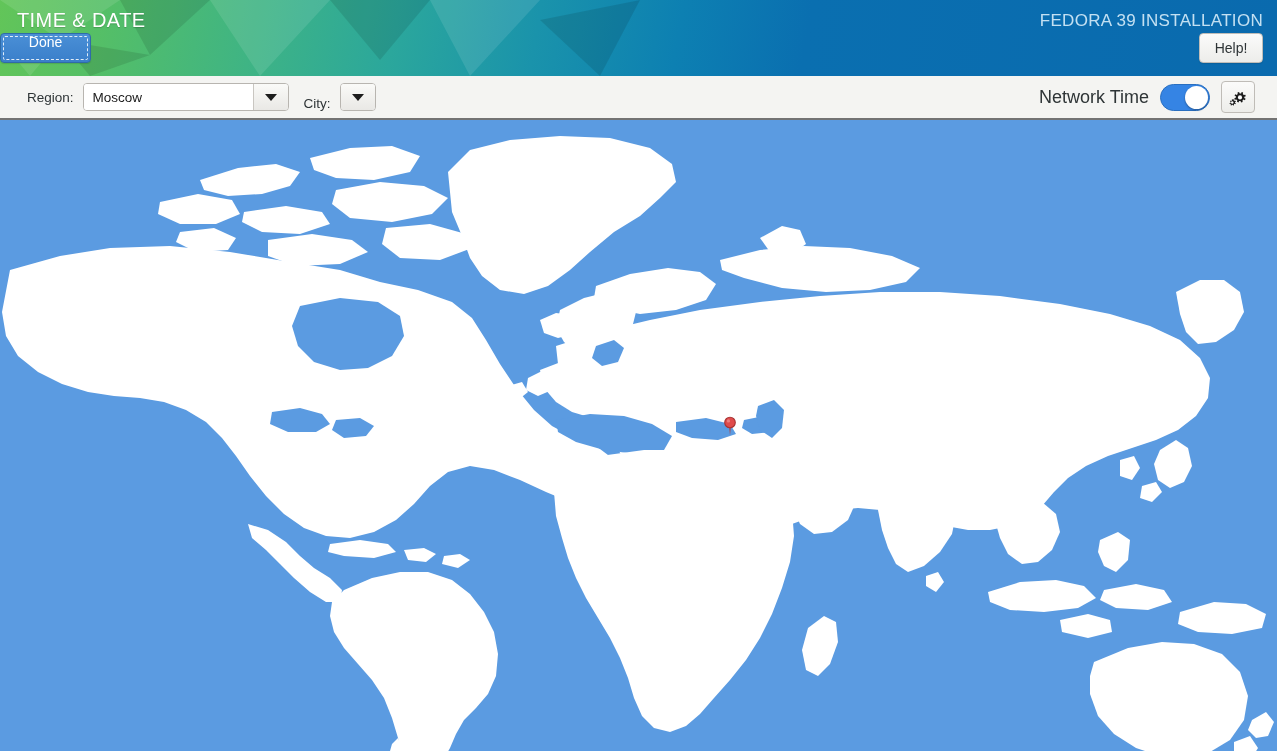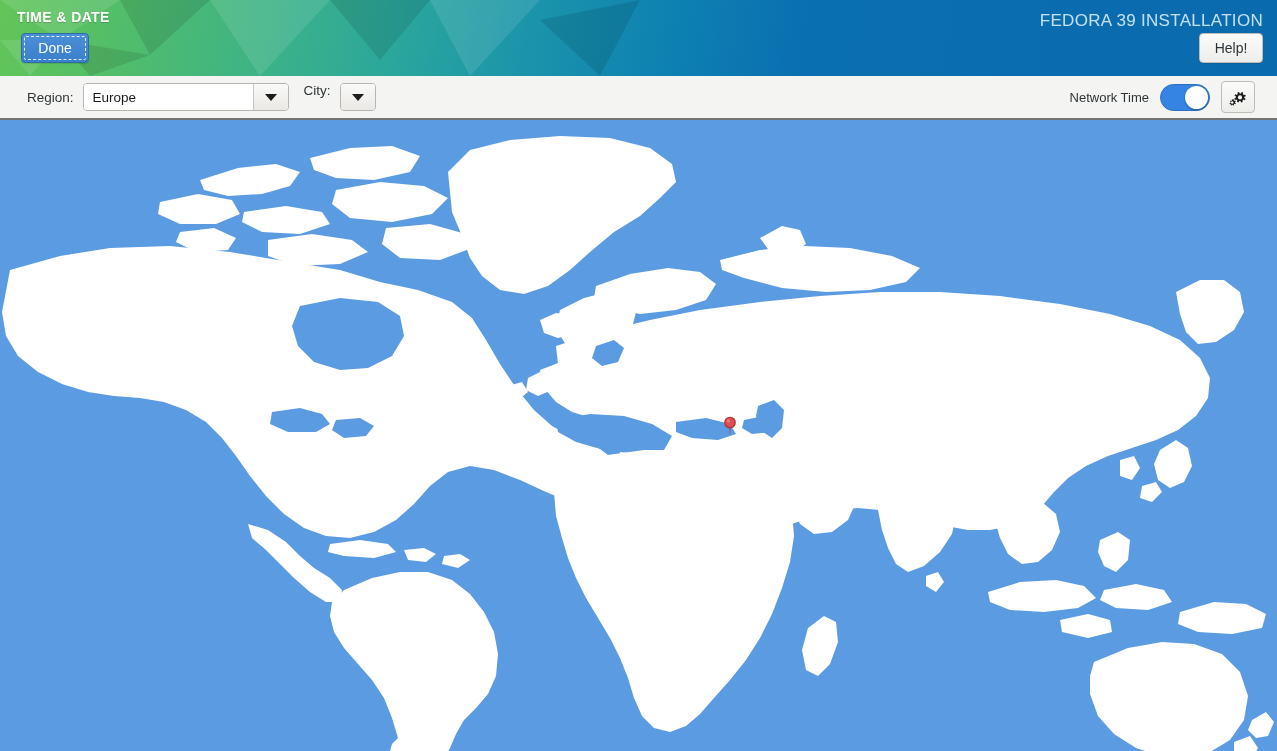--- a/index.html
+++ b/index.html
@@ -21,32 +21,32 @@
         #2ba79c 31%,
         #1a93ab 42%,
         #0d80b2 53%,
         #0a6fb0 63%,
         #0a6aae 100%);
     overflow:hidden;
   }
   #header-facets { position:absolute; inset:0; opacity:.10; }
   #page-title {
     position:absolute; left:17px; top:10px;
-    color:#ffffff; font-size:14px; font-weight:bold;
+    color:#ffffff; font-size:20px; font-weight:normal;
     letter-spacing:.4px; line-height:1;
     text-shadow:0 1px 1px rgba(0,0,0,.18);
   }
   #done-button {
-    position:absolute; left:21px; top:33px;
-    width:68px; height:30px;
+    position:absolute; left:0; top:33px;
+    width:91px; height:30px;
     background:linear-gradient(#4a8fd6,#3a7fca);
     border:1px solid #2f6ba8;
     border-radius:4px;
     color:#ffffff; font-size:14px;
-    display:flex; align-items:center; justify-content:center;
+    display:flex; justify-content:center;
     cursor:pointer;
     box-shadow:0 1px 1px rgba(0,0,0,.12);
   }
   #done-button::after {
     content:""; position:absolute; inset:2px;
     border:1px dashed rgba(255,255,255,.85);
     border-radius:2px;
   }
   #install-title {
     position:absolute; right:14px; top:12px;
@@ -96,21 +96,21 @@
     display:flex; align-items:center; justify-content:center;
     cursor:pointer;
   }
   .tri-down {
     width:0; height:0;
     border-left:6px solid transparent;
     border-right:6px solid transparent;
     border-top:7px solid #1d1d1d;
   }
   #network-time-label {
-    font-size:13px; color:#2e3436; white-space:nowrap;
+    font-size:18px; color:#2e3436; white-space:nowrap;
   }
   #network-time-toggle {
     position:relative; width:50px; height:27px;
     border-radius:14px; background:#3584e4;
     border:1px solid #2a6fc0;
     cursor:pointer; flex:none;
   }
   #network-time-toggle .knob {
     position:absolute; top:1px; right:1px;
     width:23px; height:23px; border-radius:50%;
@@ -167,28 +167,28 @@
   <div id="help-button">
     <span>Help!</span>
   </div>
 </div>
 
 <div id="toolbar">
 
   <div style="display:flex;align-items:center;gap:9px;margin-left:27px;">
     <span class="tb-label">Region:</span>
     <div class="combo">
-      <div class="combo-entry" title="Region">Europe</div>
+      <div class="combo-entry" title="Region">Moscow</div>
       <div class="combo-arrow">
         <span class="tri-down"></span>
       </div>
     </div>
   </div>
 
-  <div style="display:flex;align-items:flex-start;gap:9px;margin-left:15px;">
+  <div style="display:flex;align-items:flex-end;gap:9px;margin-left:15px;">
     <span class="tb-label">City:</span>
     <div class="combo">
       <div class="combo-arrow">
         <span class="tri-down"></span>
       </div>
     </div>
   </div>
 
   <div style="margin-left:auto;display:flex;align-items:center;gap:11px;margin-right:22px;">
     <span id="network-time-label">Network Time</span>

